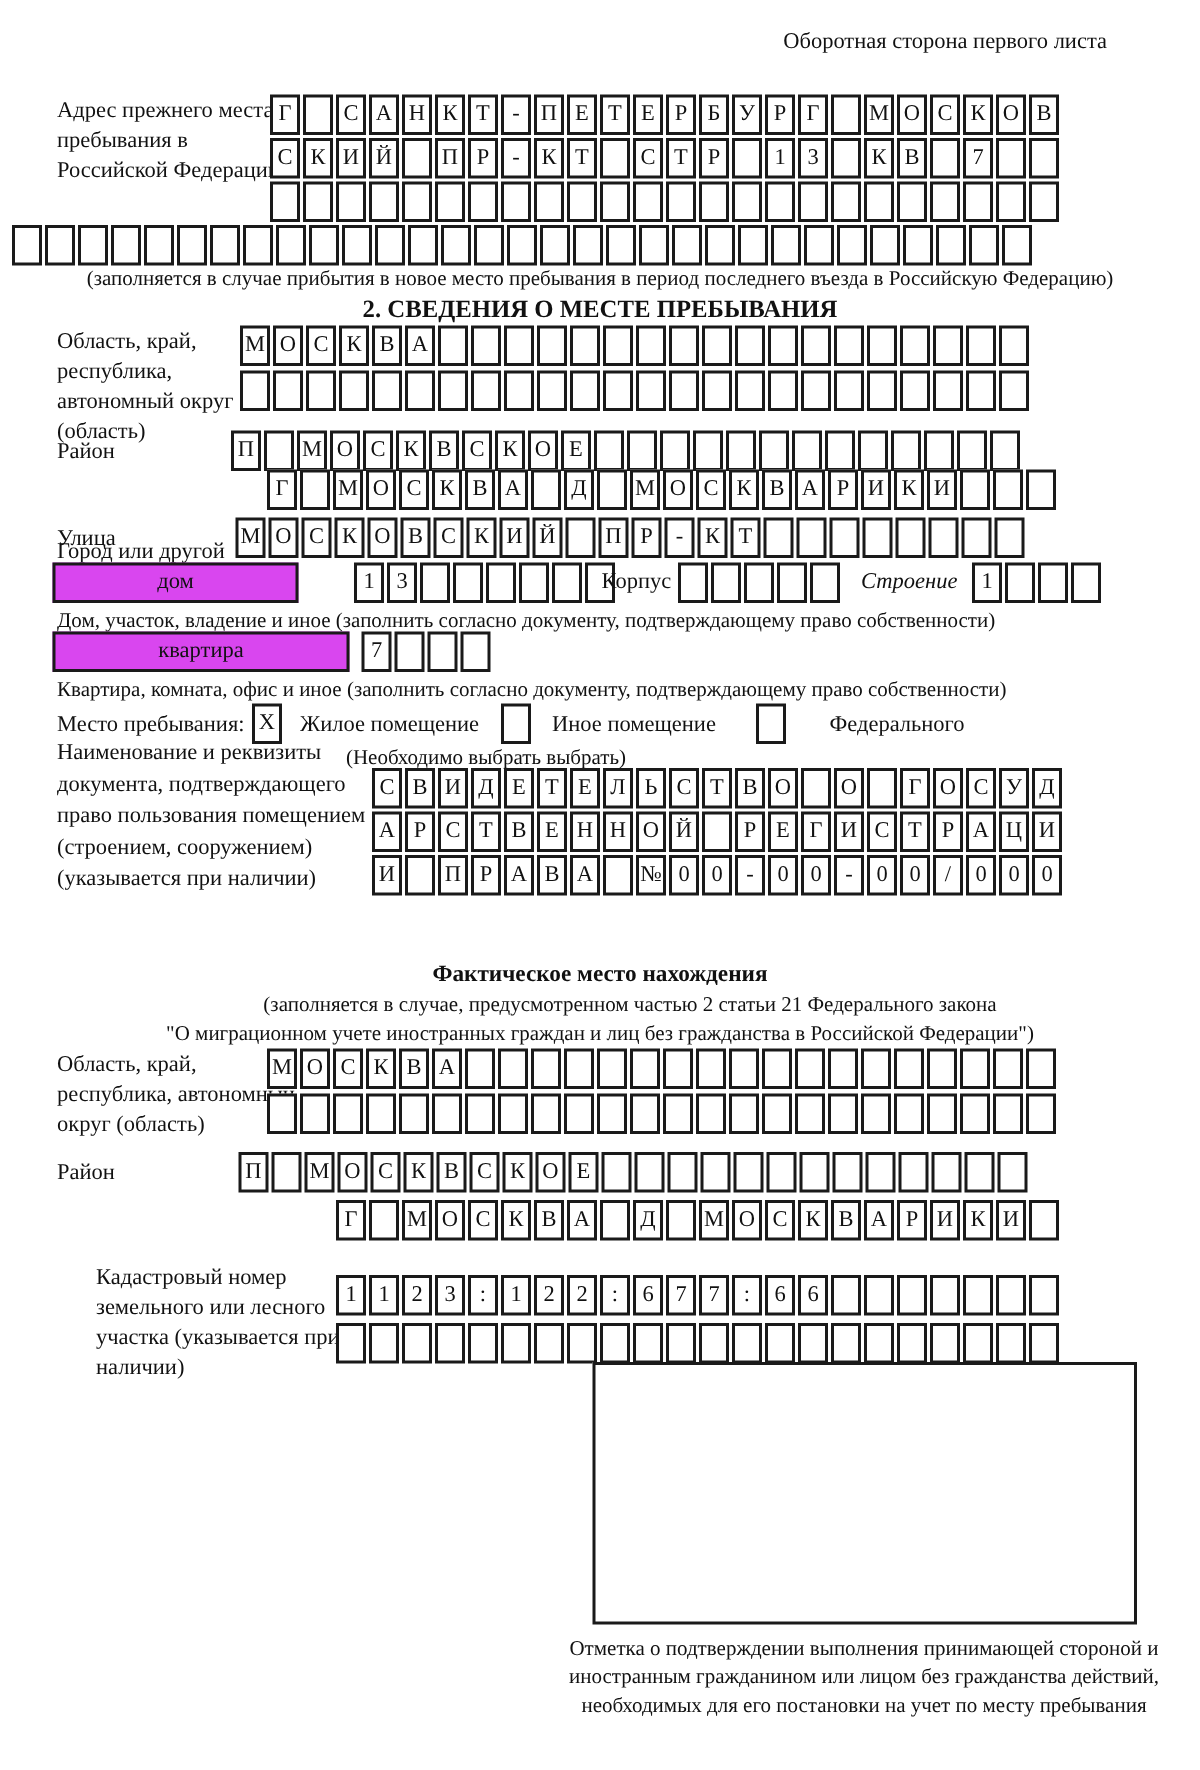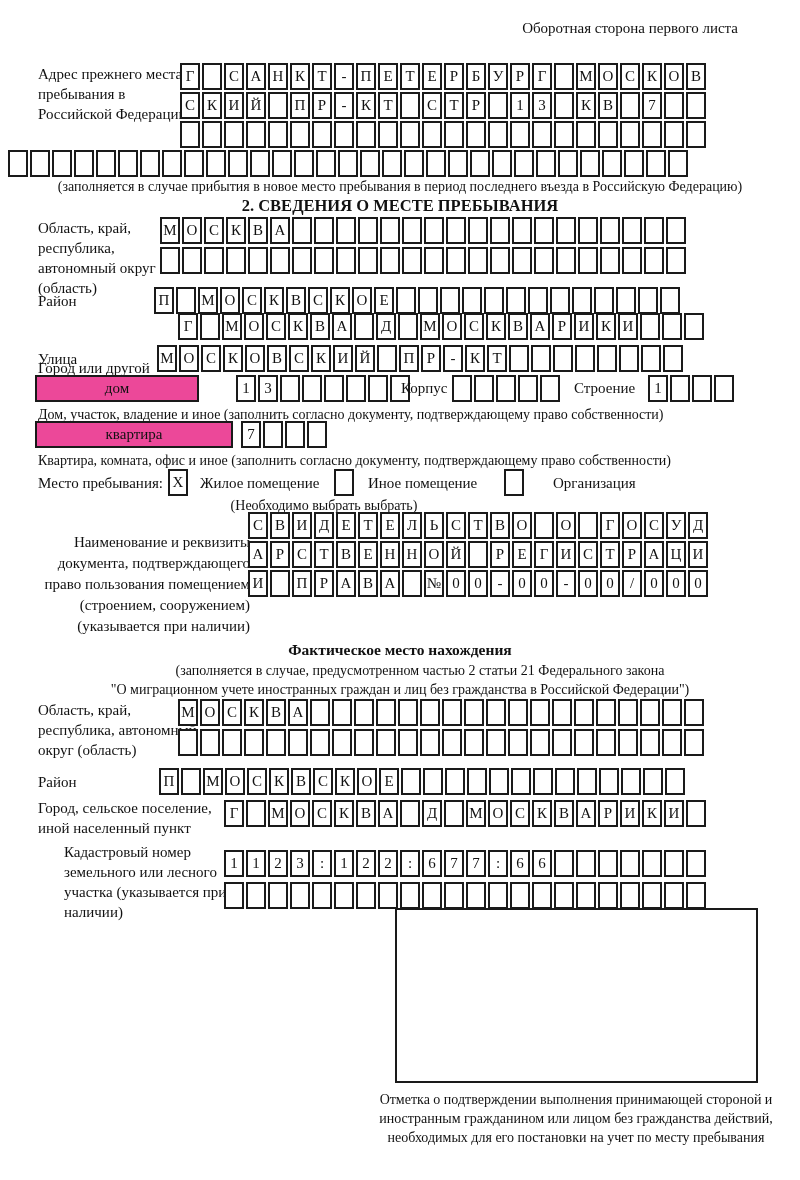--- a/index.html
+++ b/index.html
@@ -14,21 +14,21 @@
   .bold{font-weight:bold;}
   .row{position:absolute;white-space:nowrap;}
   .cb{
     display:inline-block;box-sizing:border-box;
     width:20px;height:27px;border:2px solid #1a1a1a;margin-right:2px;
     text-align:center;font-size:15px;line-height:23px;background:#fff;
     vertical-align:top;
   }
   .widebox{
     position:absolute;box-sizing:border-box;border:2px solid #1a1a1a;
-    height:27px;text-align:center;font-size:15px;line-height:23px;background:#ec4899;
+    height:27px;text-align:center;font-size:15px;line-height:23px;background:#d946ef;
   }
   .stamp{position:absolute;box-sizing:border-box;border:2px solid #1a1a1a;background:#fff;}
 </style>
 </head>
 <body>
 
 <div id="page">
 
   <div class="t" style="top:18px;right:62px;">Оборотная сторона первого листа</div>
 
@@ -51,54 +51,53 @@
   <div class="t" style="top:314px;left:38px;width:140px;margin-top:44px;">Город или другой населенный пункт</div>
   <div class="row" style="top:313px;left:178px;"><span class="cb filled">Г</span><span class="cb"></span><span class="cb filled">М</span><span class="cb filled">О</span><span class="cb filled">С</span><span class="cb filled">К</span><span class="cb filled">В</span><span class="cb filled">А</span><span class="cb"></span><span class="cb filled">Д</span><span class="cb"></span><span class="cb filled">М</span><span class="cb filled">О</span><span class="cb filled">С</span><span class="cb filled">К</span><span class="cb filled">В</span><span class="cb filled">А</span><span class="cb filled">Р</span><span class="cb filled">И</span><span class="cb filled">К</span><span class="cb filled">И</span><span class="cb"></span><span class="cb"></span><span class="cb"></span></div>
 
   <div class="t" style="top:349px;left:38px;">Улица</div>
   <div class="row" style="top:345px;left:157px;"><span class="cb filled">М</span><span class="cb filled">О</span><span class="cb filled">С</span><span class="cb filled">К</span><span class="cb filled">О</span><span class="cb filled">В</span><span class="cb filled">С</span><span class="cb filled">К</span><span class="cb filled">И</span><span class="cb filled">Й</span><span class="cb"></span><span class="cb filled">П</span><span class="cb filled">Р</span><span class="cb filled">-</span><span class="cb filled">К</span><span class="cb filled">Т</span><span class="cb"></span><span class="cb"></span><span class="cb"></span><span class="cb"></span><span class="cb"></span><span class="cb"></span><span class="cb"></span><span class="cb"></span></div>
 
   <div class="widebox" style="top:375px;left:35px;width:164px;">дом</div>
   <div class="row" style="top:375px;left:207px;padding-left:29px;"><span class="cb filled">1</span><span class="cb filled">3</span><span class="cb"></span><span class="cb"></span><span class="cb"></span><span class="cb"></span><span class="cb"></span><span class="cb"></span></div>
   <div class="t" style="top:378px;left:401px;">Корпус</div>
   <div class="row" style="top:375px;left:452px;"><span class="cb"></span><span class="cb"></span><span class="cb"></span><span class="cb"></span><span class="cb"></span></div>
-  <div class="t" style="top:378px;left:574px;">Строение</div>
+  <div class="t" style="top:378px;left:574px;font-style:italic;">Строение</div>
   <div class="row" style="top:375px;left:648px;"><span class="cb filled">1</span><span class="cb"></span><span class="cb"></span><span class="cb"></span></div>
   <div class="t cap" style="top:405px;left:38px;">Дом, участок, владение и иное (заполнить согласно документу, подтверждающему право собственности)</div>
 
   <div class="widebox" style="top:421px;left:35px;width:198px;">квартира</div>
   <div class="row" style="top:421px;left:241px;"><span class="cb filled">7</span><span class="cb"></span><span class="cb"></span><span class="cb"></span></div>
   <div class="t cap" style="top:451px;left:38px;">Квартира, комната, офис и иное (заполнить согласно документу, подтверждающему право собственности)</div>
 
   <div class="t" style="top:473px;left:38px;">Место пребывания:</div>
   <div class="row" style="top:469px;left:168px;"><span class="cb filled">X</span></div>
   <div class="t" style="top:473px;left:200px;">Жилое помещение</div>
   <div class="row" style="top:469px;left:334px;"><span class="cb"></span></div>
   <div class="t" style="top:473px;left:368px;">Иное помещение</div>
   <div class="row" style="top:469px;left:504px;"><span class="cb"></span></div>
-  <div class="t" style="top:473px;left:553px;">Организация</div>
+  <div class="t" style="top:473px;left:553px;">Федерального</div>
   <div class="t cap" style="top:496px;left:184px;width:280px;text-align:center;">(Необходимо выбрать выбрать)</div>
 
-  <div class="t" style="top:532px;left:38px;width:212px;line-height:21px;text-align:right;">Наименование и реквизиты документа, подтверждающего право пользования помещением (строением, сооружением) (указывается при наличии)</div>
+  <div class="t" style="top:492px;left:38px;width:212px;line-height:21px;">Наименование и реквизиты документа, подтверждающего право пользования помещением (строением, сооружением) (указывается при наличии)</div>
   <div class="row" style="top:512px;left:248px;"><span class="cb filled">С</span><span class="cb filled">В</span><span class="cb filled">И</span><span class="cb filled">Д</span><span class="cb filled">Е</span><span class="cb filled">Т</span><span class="cb filled">Е</span><span class="cb filled">Л</span><span class="cb filled">Ь</span><span class="cb filled">С</span><span class="cb filled">Т</span><span class="cb filled">В</span><span class="cb filled">О</span><span class="cb"></span><span class="cb filled">О</span><span class="cb"></span><span class="cb filled">Г</span><span class="cb filled">О</span><span class="cb filled">С</span><span class="cb filled">У</span><span class="cb filled">Д</span></div>
   <div class="row" style="top:541px;left:248px;"><span class="cb filled">А</span><span class="cb filled">Р</span><span class="cb filled">С</span><span class="cb filled">Т</span><span class="cb filled">В</span><span class="cb filled">Е</span><span class="cb filled">Н</span><span class="cb filled">Н</span><span class="cb filled">О</span><span class="cb filled">Й</span><span class="cb"></span><span class="cb filled">Р</span><span class="cb filled">Е</span><span class="cb filled">Г</span><span class="cb filled">И</span><span class="cb filled">С</span><span class="cb filled">Т</span><span class="cb filled">Р</span><span class="cb filled">А</span><span class="cb filled">Ц</span><span class="cb filled">И</span></div>
   <div class="row" style="top:570px;left:248px;"><span class="cb filled">И</span><span class="cb"></span><span class="cb filled">П</span><span class="cb filled">Р</span><span class="cb filled">А</span><span class="cb filled">В</span><span class="cb filled">А</span><span class="cb"></span><span class="cb filled">№</span><span class="cb filled">0</span><span class="cb filled">0</span><span class="cb filled">-</span><span class="cb filled">0</span><span class="cb filled">0</span><span class="cb filled">-</span><span class="cb filled">0</span><span class="cb filled">0</span><span class="cb filled">/</span><span class="cb filled">0</span><span class="cb filled">0</span><span class="cb filled">0</span></div>
 
   <div class="t center bold" style="top:640px;font-size:15.5px;">Фактическое место нахождения</div>
   <div class="t cap center" style="top:661px;padding-left:20px;">(заполняется в случае, предусмотренном частью 2 статьи 21 Федерального закона</div>
   <div class="t cap center" style="top:680px;">"О миграционном учете иностранных граждан и лиц без гражданства в Российской Федерации")</div>
 
   <div class="t" style="top:700px;left:38px;width:162px;">Область, край, республика, автономный округ (область)</div>
   <div class="row" style="top:699px;left:178px;"><span class="cb filled">М</span><span class="cb filled">О</span><span class="cb filled">С</span><span class="cb filled">К</span><span class="cb filled">В</span><span class="cb filled">А</span><span class="cb"></span><span class="cb"></span><span class="cb"></span><span class="cb"></span><span class="cb"></span><span class="cb"></span><span class="cb"></span><span class="cb"></span><span class="cb"></span><span class="cb"></span><span class="cb"></span><span class="cb"></span><span class="cb"></span><span class="cb"></span><span class="cb"></span><span class="cb"></span><span class="cb"></span><span class="cb"></span></div>
   <div class="row" style="top:729px;left:178px;"><span class="cb"></span><span class="cb"></span><span class="cb"></span><span class="cb"></span><span class="cb"></span><span class="cb"></span><span class="cb"></span><span class="cb"></span><span class="cb"></span><span class="cb"></span><span class="cb"></span><span class="cb"></span><span class="cb"></span><span class="cb"></span><span class="cb"></span><span class="cb"></span><span class="cb"></span><span class="cb"></span><span class="cb"></span><span class="cb"></span><span class="cb"></span><span class="cb"></span><span class="cb"></span><span class="cb"></span></div>
 
   <div class="t" style="top:772px;left:38px;">Район</div>
   <div class="row" style="top:768px;left:159px;"><span class="cb filled">П</span><span class="cb"></span><span class="cb filled">М</span><span class="cb filled">О</span><span class="cb filled">С</span><span class="cb filled">К</span><span class="cb filled">В</span><span class="cb filled">С</span><span class="cb filled">К</span><span class="cb filled">О</span><span class="cb filled">Е</span><span class="cb"></span><span class="cb"></span><span class="cb"></span><span class="cb"></span><span class="cb"></span><span class="cb"></span><span class="cb"></span><span class="cb"></span><span class="cb"></span><span class="cb"></span><span class="cb"></span><span class="cb"></span><span class="cb"></span></div>
 
-  <div class="t" style="top:798px;left:38px;width:186px;">Город, сельское поселение, иной населенный пункт</div>
   <div class="row" style="top:800px;left:224px;"><span class="cb filled">Г</span><span class="cb"></span><span class="cb filled">М</span><span class="cb filled">О</span><span class="cb filled">С</span><span class="cb filled">К</span><span class="cb filled">В</span><span class="cb filled">А</span><span class="cb"></span><span class="cb filled">Д</span><span class="cb"></span><span class="cb filled">М</span><span class="cb filled">О</span><span class="cb filled">С</span><span class="cb filled">К</span><span class="cb filled">В</span><span class="cb filled">А</span><span class="cb filled">Р</span><span class="cb filled">И</span><span class="cb filled">К</span><span class="cb filled">И</span><span class="cb"></span></div>
 
   <div class="t" style="top:842px;left:38px;width:182px;margin-left:26px;">Кадастровый номер земельного или лесного участка (указывается при наличии)</div>
   <div class="row" style="top:850px;left:224px;"><span class="cb filled">1</span><span class="cb filled">1</span><span class="cb filled">2</span><span class="cb filled">3</span><span class="cb filled">:</span><span class="cb filled">1</span><span class="cb filled">2</span><span class="cb filled">2</span><span class="cb filled">:</span><span class="cb filled">6</span><span class="cb filled">7</span><span class="cb filled">7</span><span class="cb filled">:</span><span class="cb filled">6</span><span class="cb filled">6</span><span class="cb"></span><span class="cb"></span><span class="cb"></span><span class="cb"></span><span class="cb"></span><span class="cb"></span><span class="cb"></span></div>
   <div class="row" style="top:882px;left:224px;"><span class="cb"></span><span class="cb"></span><span class="cb"></span><span class="cb"></span><span class="cb"></span><span class="cb"></span><span class="cb"></span><span class="cb"></span><span class="cb"></span><span class="cb"></span><span class="cb"></span><span class="cb"></span><span class="cb"></span><span class="cb"></span><span class="cb"></span><span class="cb"></span><span class="cb"></span><span class="cb"></span><span class="cb"></span><span class="cb"></span><span class="cb"></span><span class="cb"></span></div>
 
   <div class="stamp" style="top:908px;left:395px;width:363px;height:175px;"></div>
   <div class="t cap" style="top:1090px;left:376px;width:400px;text-align:center;line-height:19px;">Отметка о подтверждении выполнения принимающей стороной и иностранным гражданином или лицом без гражданства действий, необходимых для его постановки на учет по месту пребывания</div>
 
 </div>

